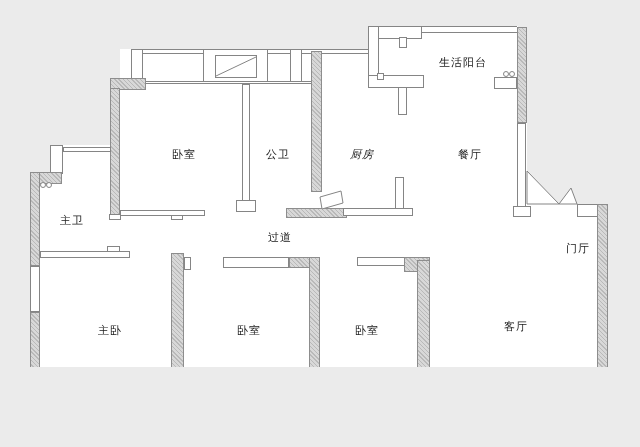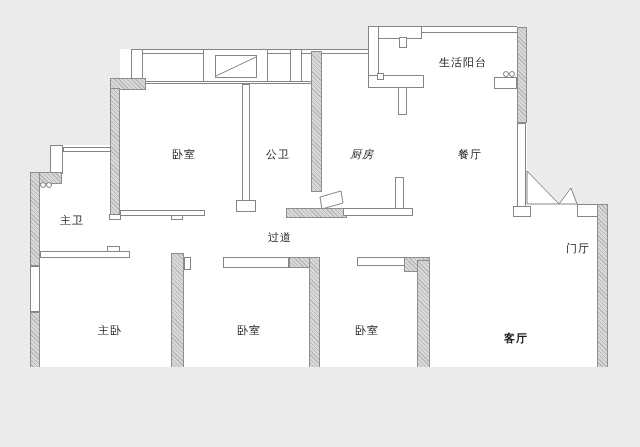--- a/index.html
+++ b/index.html
@@ -124,14 +124,14 @@
   <div class="lbl" style="left:184px;top:154px;">卧室</div>
   <div class="lbl" style="left:278px;top:154px;">公卫</div>
   <div class="lbl" style="left:362px;top:154px;font-style:italic;">厨房</div>
   <div class="lbl" style="left:470px;top:154px;">餐厅</div>
   <div class="lbl" style="left:72px;top:220px;">主卫</div>
   <div class="lbl" style="left:280px;top:237px;">过道</div>
   <div class="lbl" style="left:568px;top:248px;margin-left:10px;">门厅</div>
   <div class="lbl" style="left:110px;top:330px;">主卧</div>
   <div class="lbl" style="left:249px;top:330px;">卧室</div>
   <div class="lbl" style="left:367px;top:330px;">卧室</div>
-  <div class="lbl" style="left:516px;top:338px;font-weight:bold;">客厅</div>
+  <div class="lbl" style="left:516px;top:326px;">客厅</div>
 </div>
 
 </body></html>

